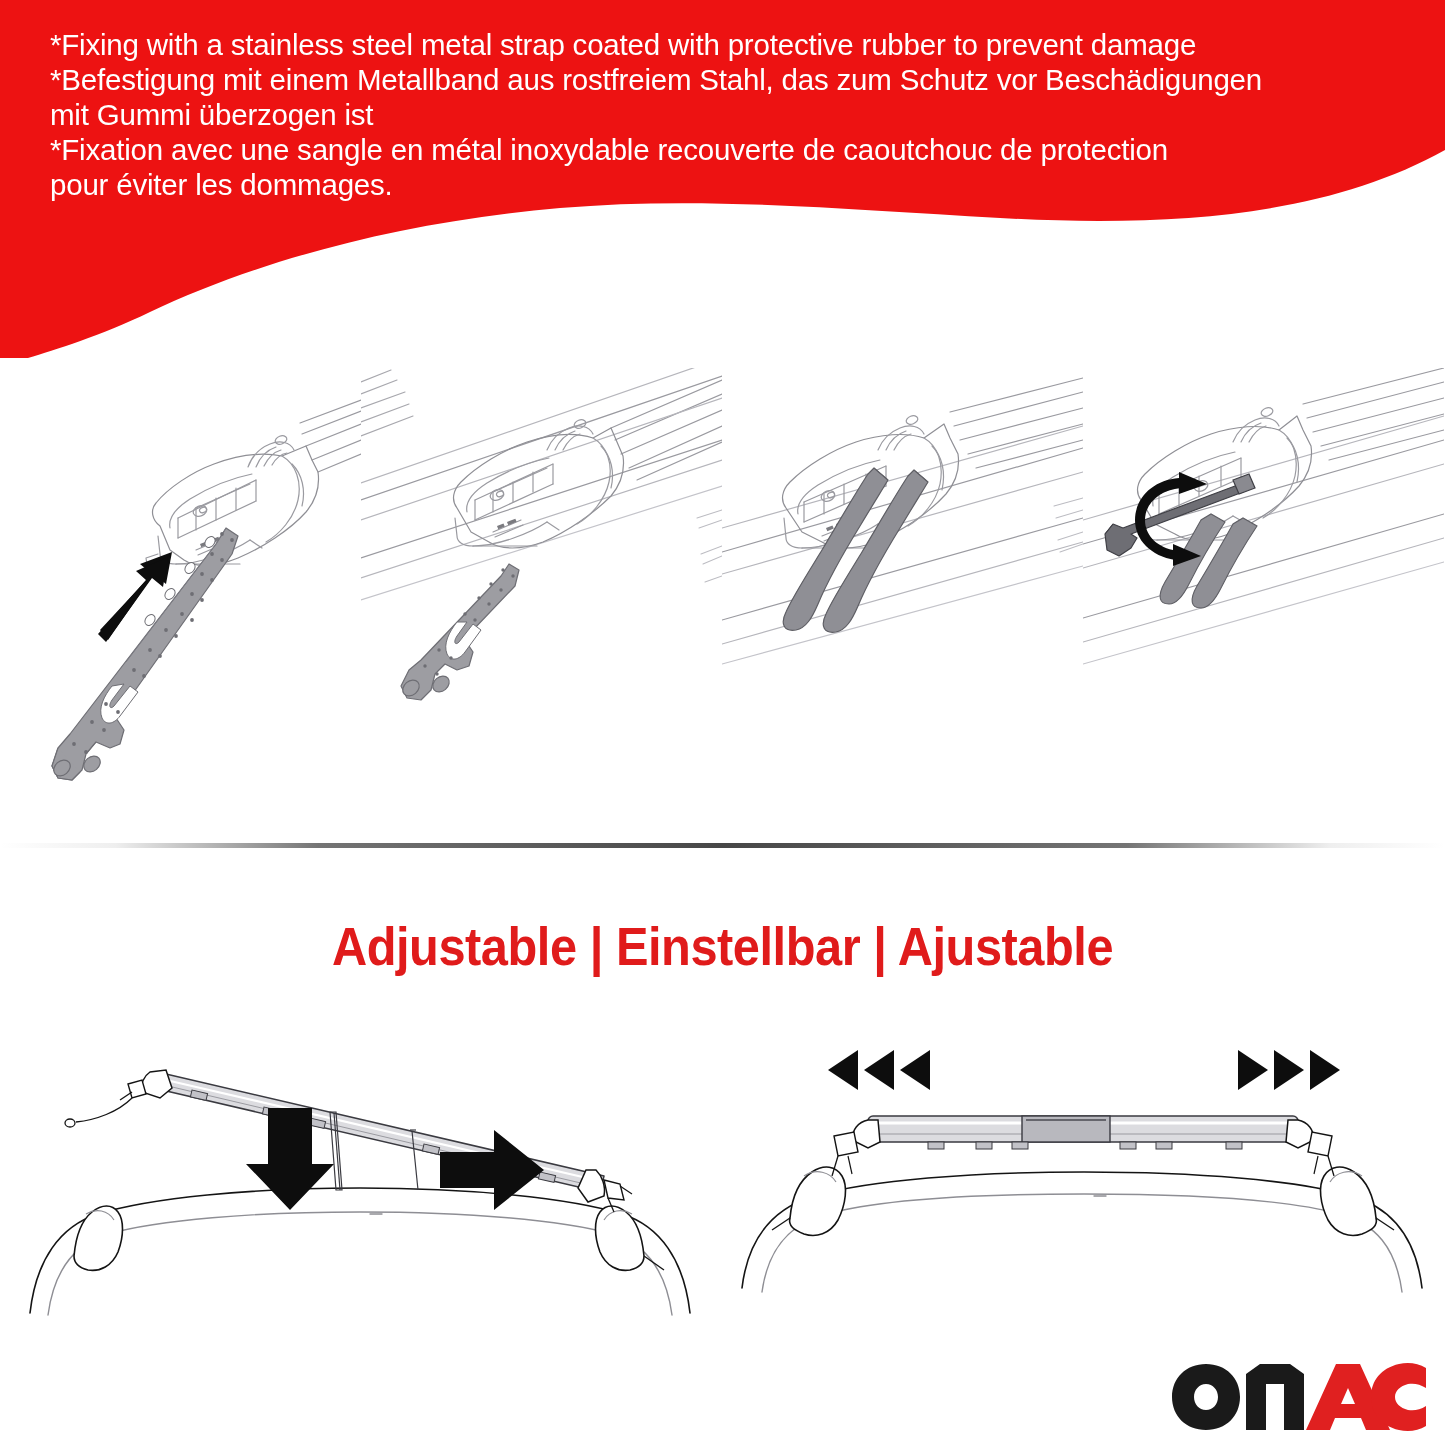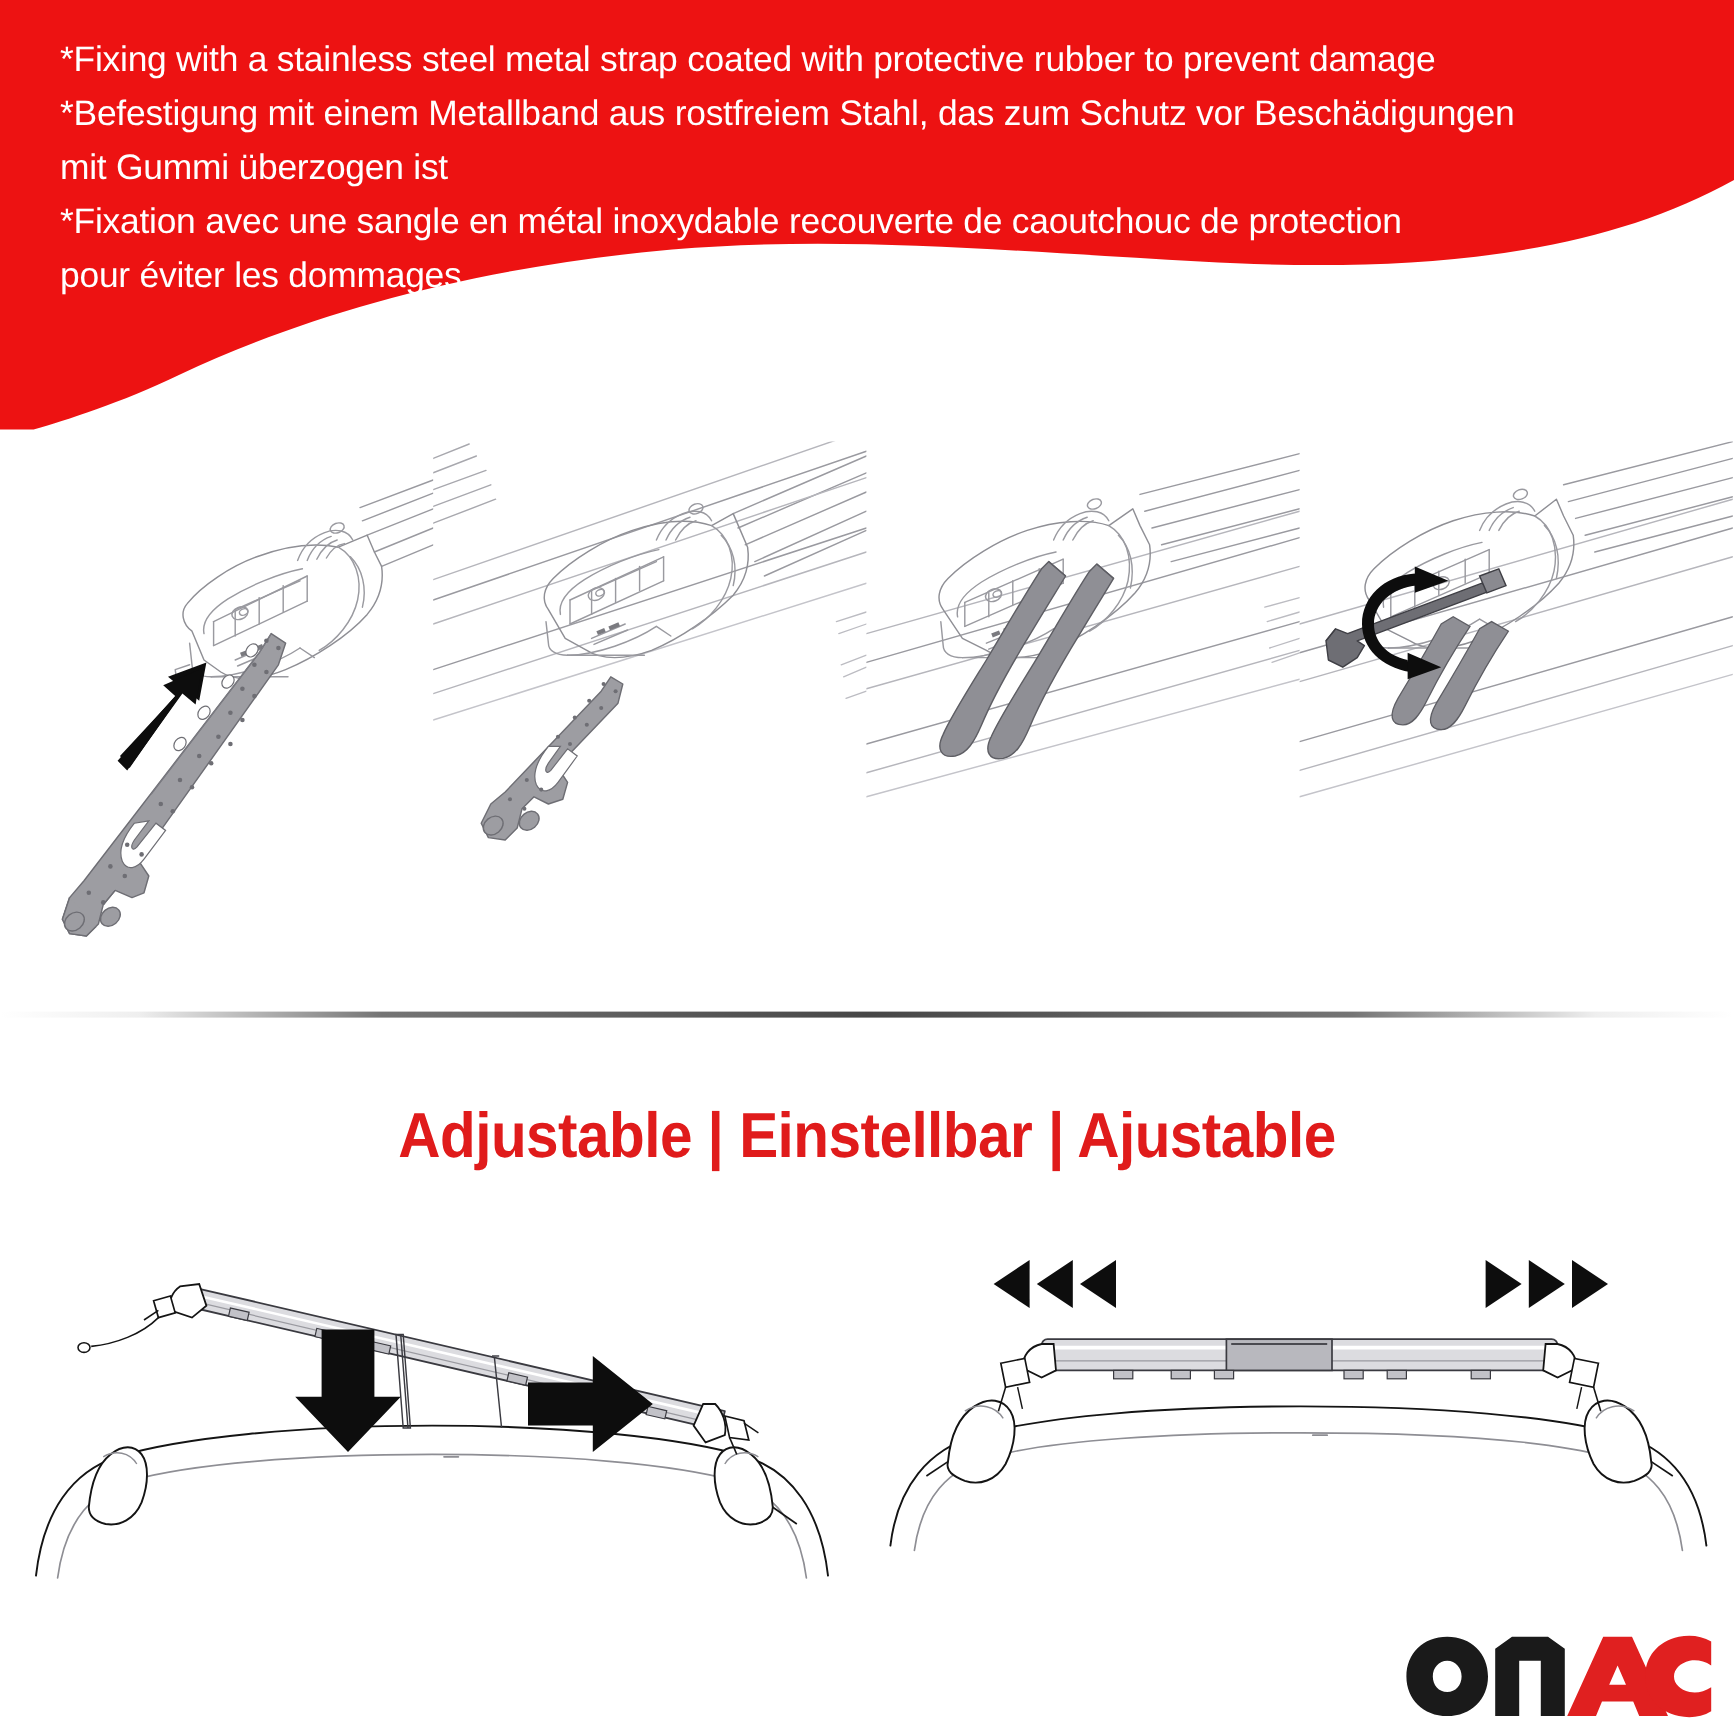--- a/index.html
+++ b/index.html
@@ -4,21 +4,21 @@
 <style>
   html,body{margin:0;padding:0;background:#fff;}
   body{width:1445px;height:1445px;overflow:hidden;
        font-family:"Liberation Sans","DejaVu Sans",sans-serif;}
   #page{position:relative;width:1445px;height:1445px;background:#ffffff;overflow:hidden;}
 
   
   .banner{position:absolute;left:0;top:0;width:1445px;height:360px;}
   .banner svg{position:absolute;left:0;top:0;}
   .banner-text{position:absolute;left:50px;top:27px;width:1370px;
-      color:#ffffff;font-size:29.5px;line-height:45px;
+      color:#ffffff;font-size:29.5px;line-height:35px;
       font-family:"Liberation Sans","DejaVu Sans",sans-serif;
       letter-spacing:-0.2px;white-space:pre-wrap;}
 
   
   .steps{position:absolute;left:0;top:368px;width:1445px;height:450px;display:flex;}
   .step{position:relative;width:361px;height:450px;}
   .step svg{position:absolute;left:0;top:0;}
 
   
   .divider{position:absolute;left:0;top:843px;width:1445px;height:5px;

